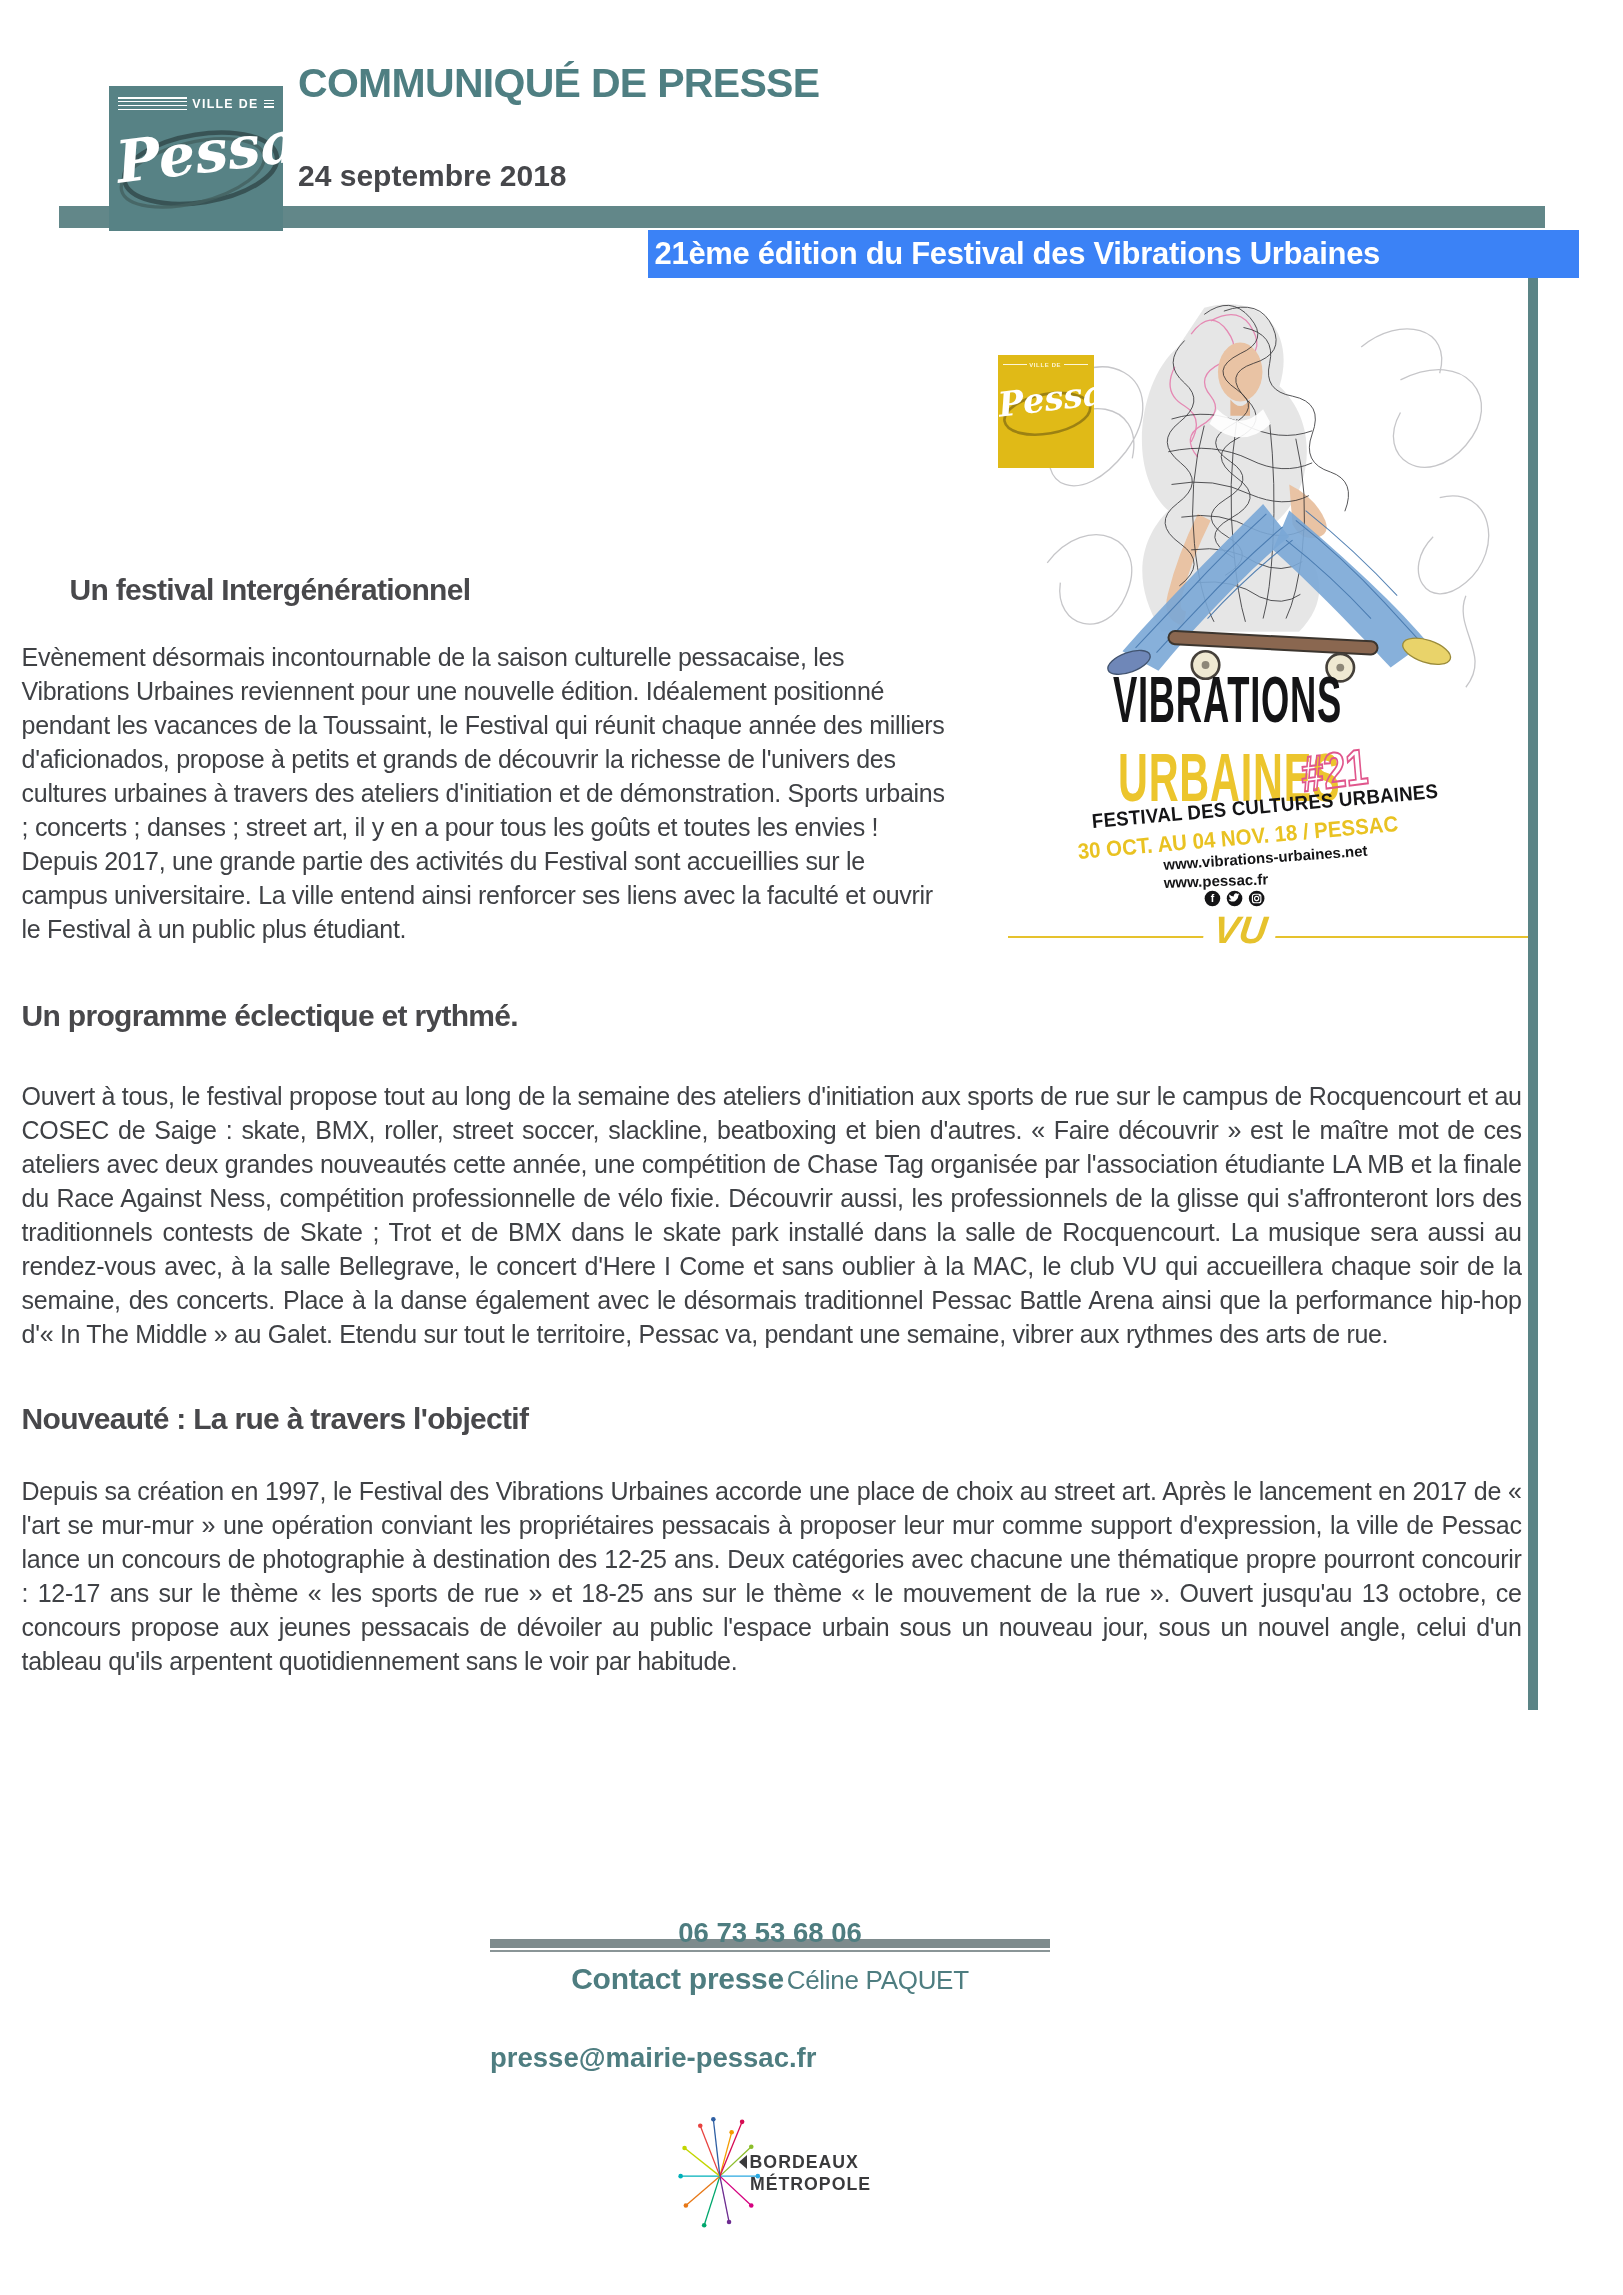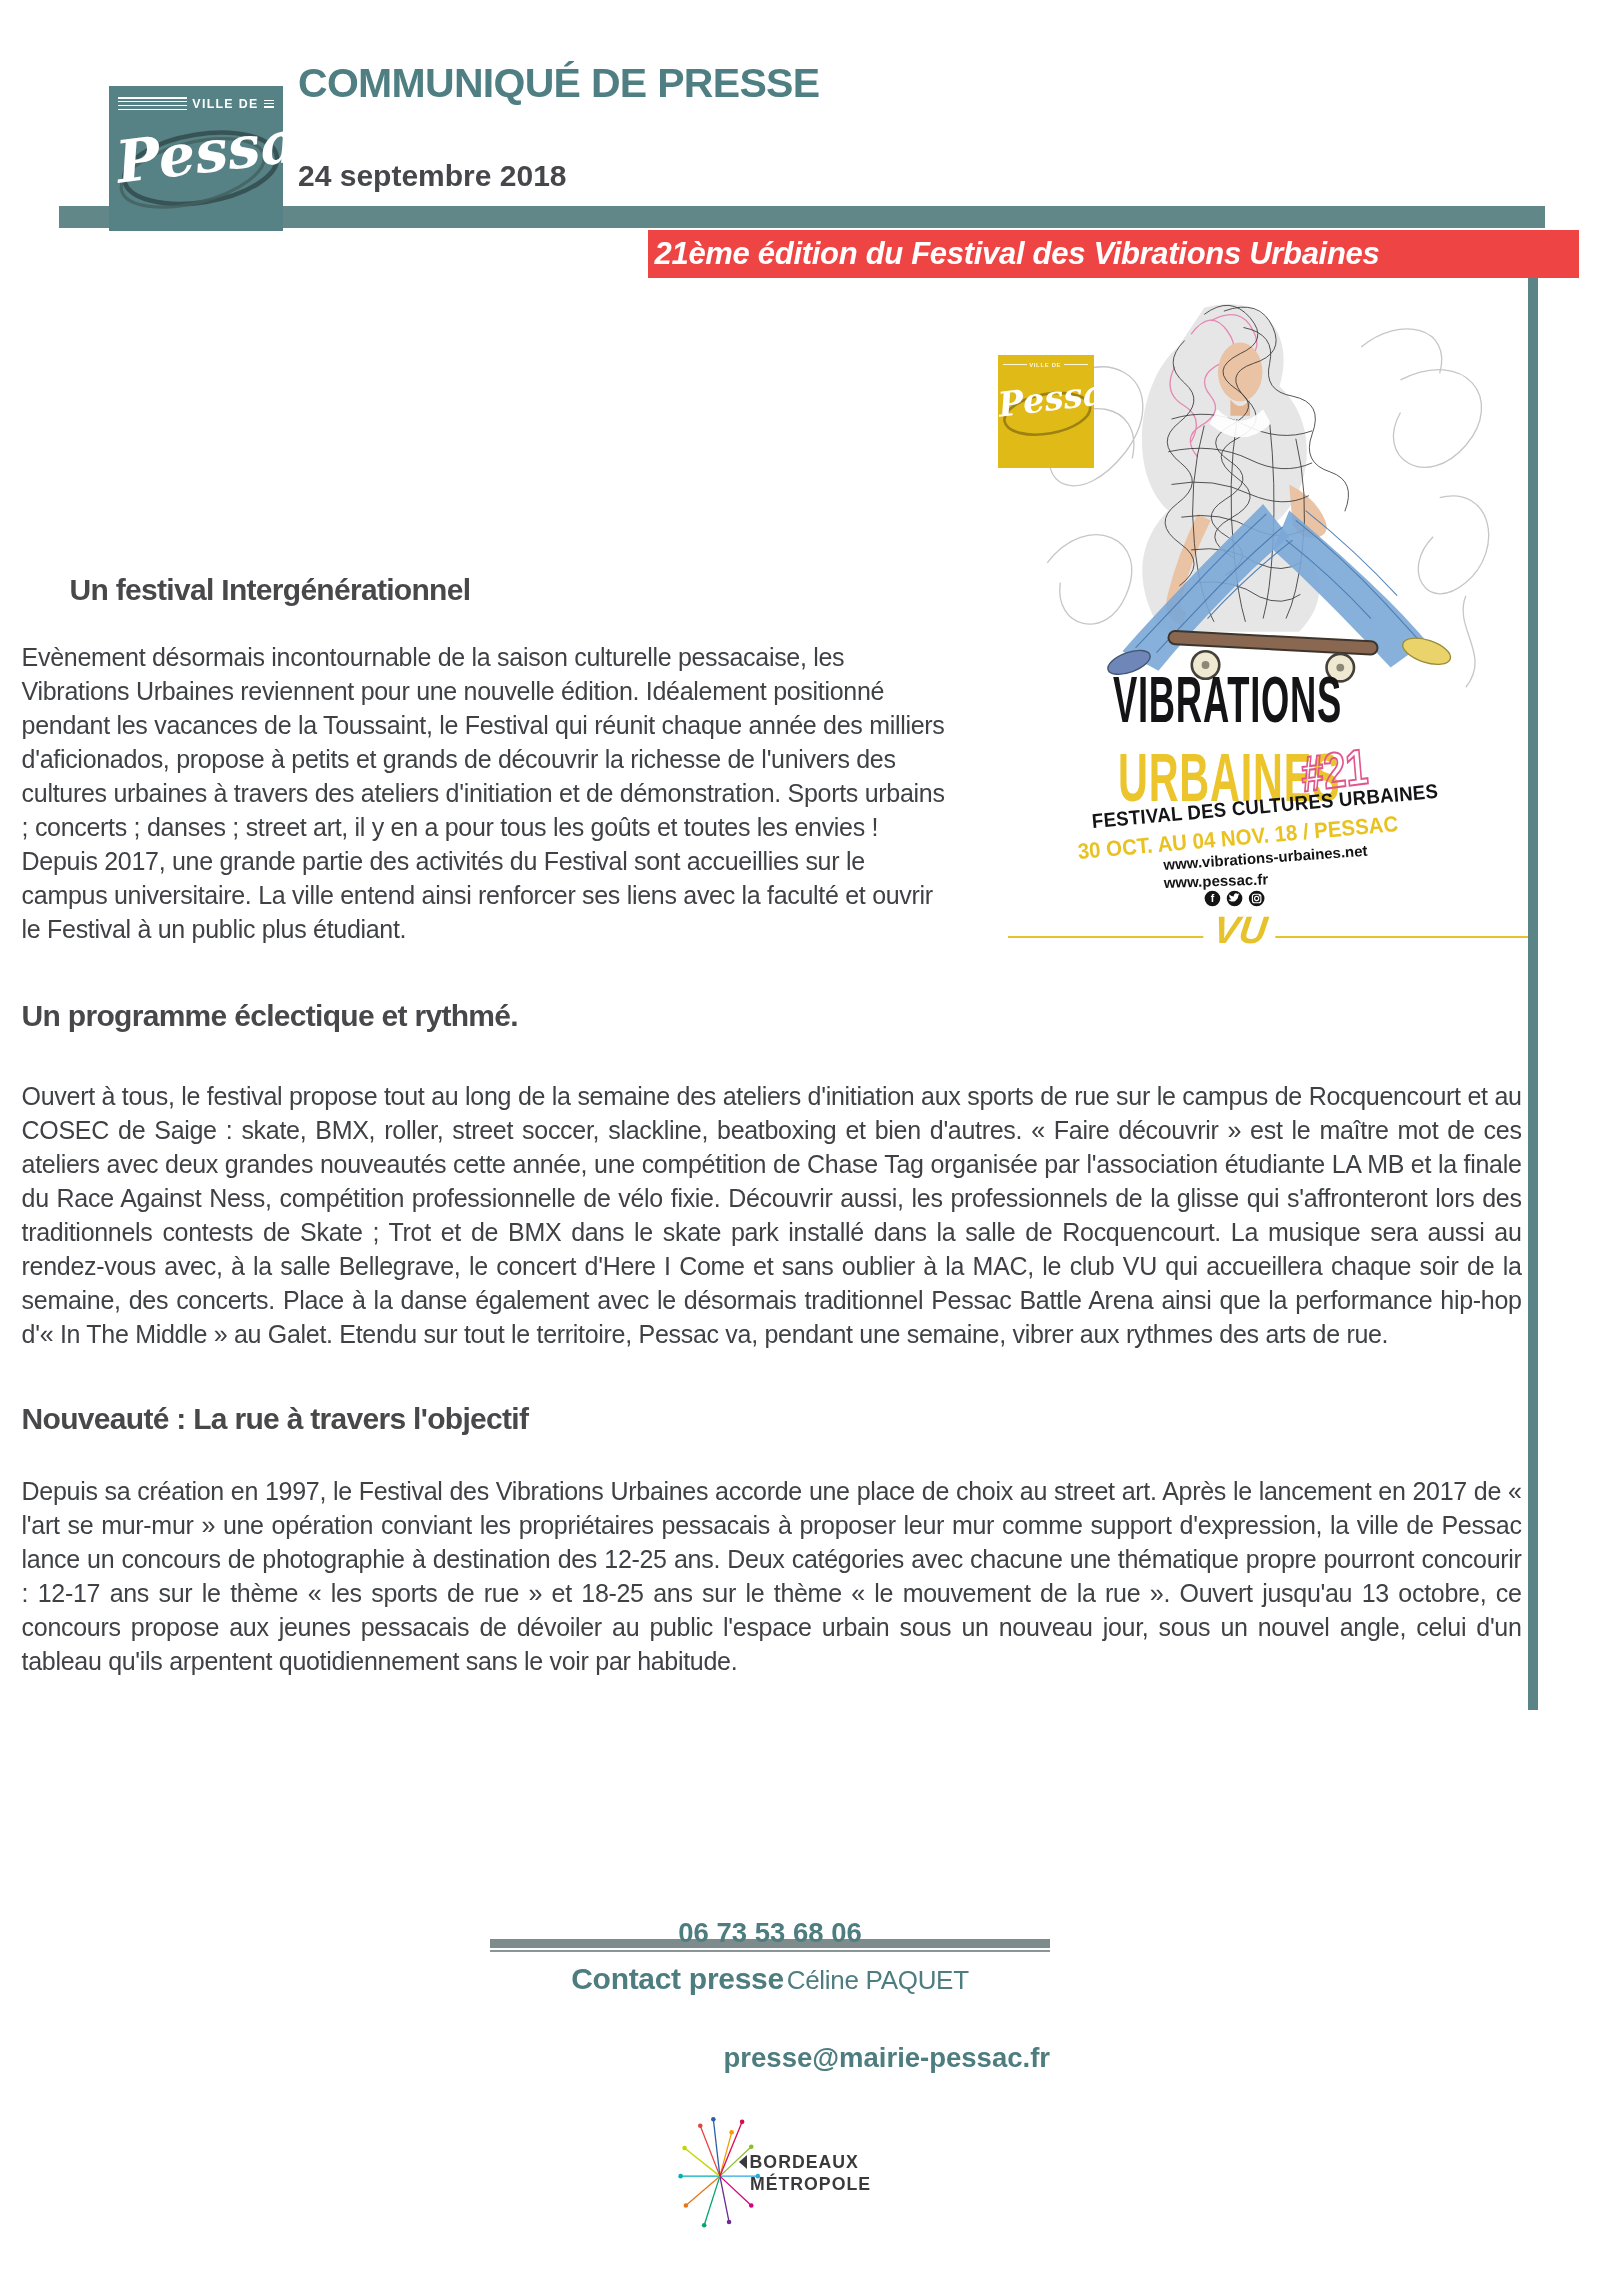--- a/index.html
+++ b/index.html
@@ -15,23 +15,23 @@
   .hline-stack i{display:block;height:1.3px;background:#ffffff;}
   #logo-villede .txt{color:#fff;font-size:12.4px;font-weight:700;letter-spacing:1.3px;white-space:nowrap;}
   .mini-stack{width:10.5px;display:flex;flex-direction:column;gap:2px;}
   .mini-stack i{display:block;height:1.3px;background:#ffffff;}
   #logo-script{left:0;top:19.6px;width:174px;height:118px;}
   #logo-script .script{position:absolute;left:6.5px;top:18.3px;width:164px;text-align:center;
       font-family:"DejaVu Serif",serif;font-style:italic;font-weight:700;font-size:58px;
       color:#ffffff;transform:rotate(-7deg);line-height:1;}
   #doc-title{left:298px;top:60px;font-size:41px;font-weight:700;color:#4f7f82;letter-spacing:-0.7px;white-space:nowrap;}
   #doc-date{left:298px;top:159px;font-size:30px;font-weight:700;color:#46474b;white-space:nowrap;}
-  #banner{left:648px;top:230px;width:931px;height:48px;background:#ef4444;color:#fff;
+  #banner{left:648px;top:230px;width:931px;height:48px;background:#3b82f6;color:#fff;
       font-size:31px;font-weight:700;line-height:48px;padding-left:6.5px;box-sizing:border-box;
-      white-space:nowrap;letter-spacing:-0.3px;z-index:2;font-style:italic;}
+      white-space:nowrap;letter-spacing:-0.3px;z-index:2;}
   #vrule{left:1528px;top:278px;width:9.8px;height:1432px;background:#5b8486;}
 
   
   #intro{left:56px;top:340px;width:924px;font-size:30px;font-weight:700;color:#5d8587;
       line-height:50px;text-align:justify;text-align-last:left;letter-spacing:-0.3px;}
 
   
   .section-heading{left:21.6px;font-size:30px;font-weight:700;color:#48484b;letter-spacing:-0.7px;white-space:nowrap;}
   .body-text{left:21.6px;font-size:25px;line-height:34px;color:#3f4145;letter-spacing:-0.3px;}
   #s1-body{top:640px;width:929px;text-align:left;}
@@ -70,21 +70,21 @@
       transform:skewX(-8deg);z-index:2;}
   #poster-yline{left:0;top:648px;width:520px;height:2px;background:#e6c22d;}
 
   
   #foot-rule-thick{left:490px;top:1939px;width:560px;height:8.5px;background:#7e8b8d;}
   #foot-rule-thin{left:490px;top:1950px;width:560px;height:2px;background:#8a9597;}
   #contact-line{left:490px;top:1962px;width:560px;text-align:center;color:#4e7d80;white-space:nowrap;}
   #contact-line .lbl{font-size:30px;font-weight:700;letter-spacing:-0.3px;}
   #contact-line .name{font-size:26px;font-weight:400;letter-spacing:-0.3px;}
   #contact-phone{left:490px;top:1893px;width:560px;text-align:center;font-size:27.5px;font-weight:600;color:#4e7d80;margin-top:24px;}
-  #contact-email{left:490px;top:2042px;width:560px;text-align:right;font-size:27.5px;font-weight:600;color:#4e7d80;}
+  #contact-email{left:490px;top:2042px;width:560px;text-align:left;font-size:27.5px;font-weight:600;color:#4e7d80;}
 
   #bm-logo{left:674px;top:2114px;width:236px;height:121px;}
   #bm-text{position:absolute;left:65px;top:38px;color:#3a3a3c;font-weight:800;font-size:17.7px;
       letter-spacing:1px;line-height:21.6px;white-space:nowrap;}
   #bm-text .tri{display:inline-block;width:0;height:0;border-top:7.2px solid transparent;
       border-bottom:7.2px solid transparent;border-right:8.5px solid #3a3a3c;margin-right:2.6px;
       vertical-align:-1.3px;}
 </style>
 </head>
 <body>

